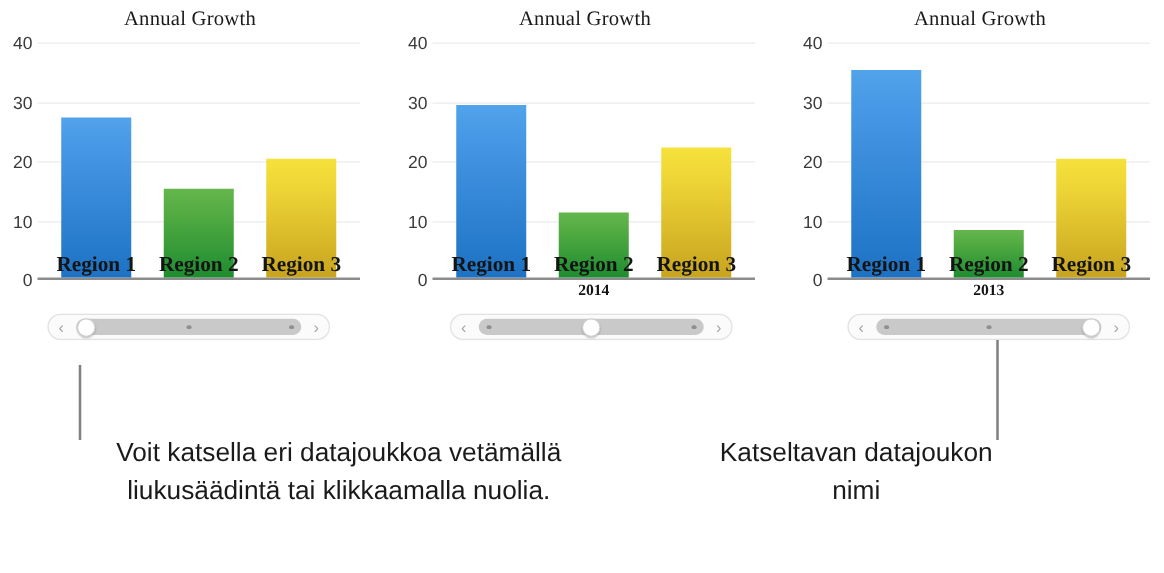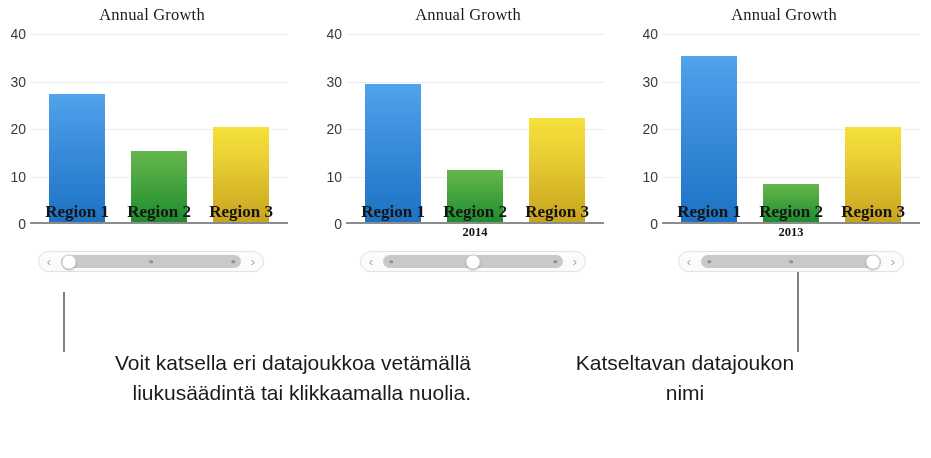--- a/index.html
+++ b/index.html
@@ -199,21 +199,21 @@
     position: absolute;
     font-family: "Liberation Sans", sans-serif;
     font-size: 21px;
     line-height: 30px;
     color: #1a1a1a;
   }
   #callout-left {
     left: 71px;
     top: 348px;
     width: 400px;
-    text-align: right;
+    text-align: center;
   }
   #callout-right {
     left: 560px;
     top: 348px;
     width: 250px;
     text-align: center;
   }
 </style>
 </head>
 <body>

